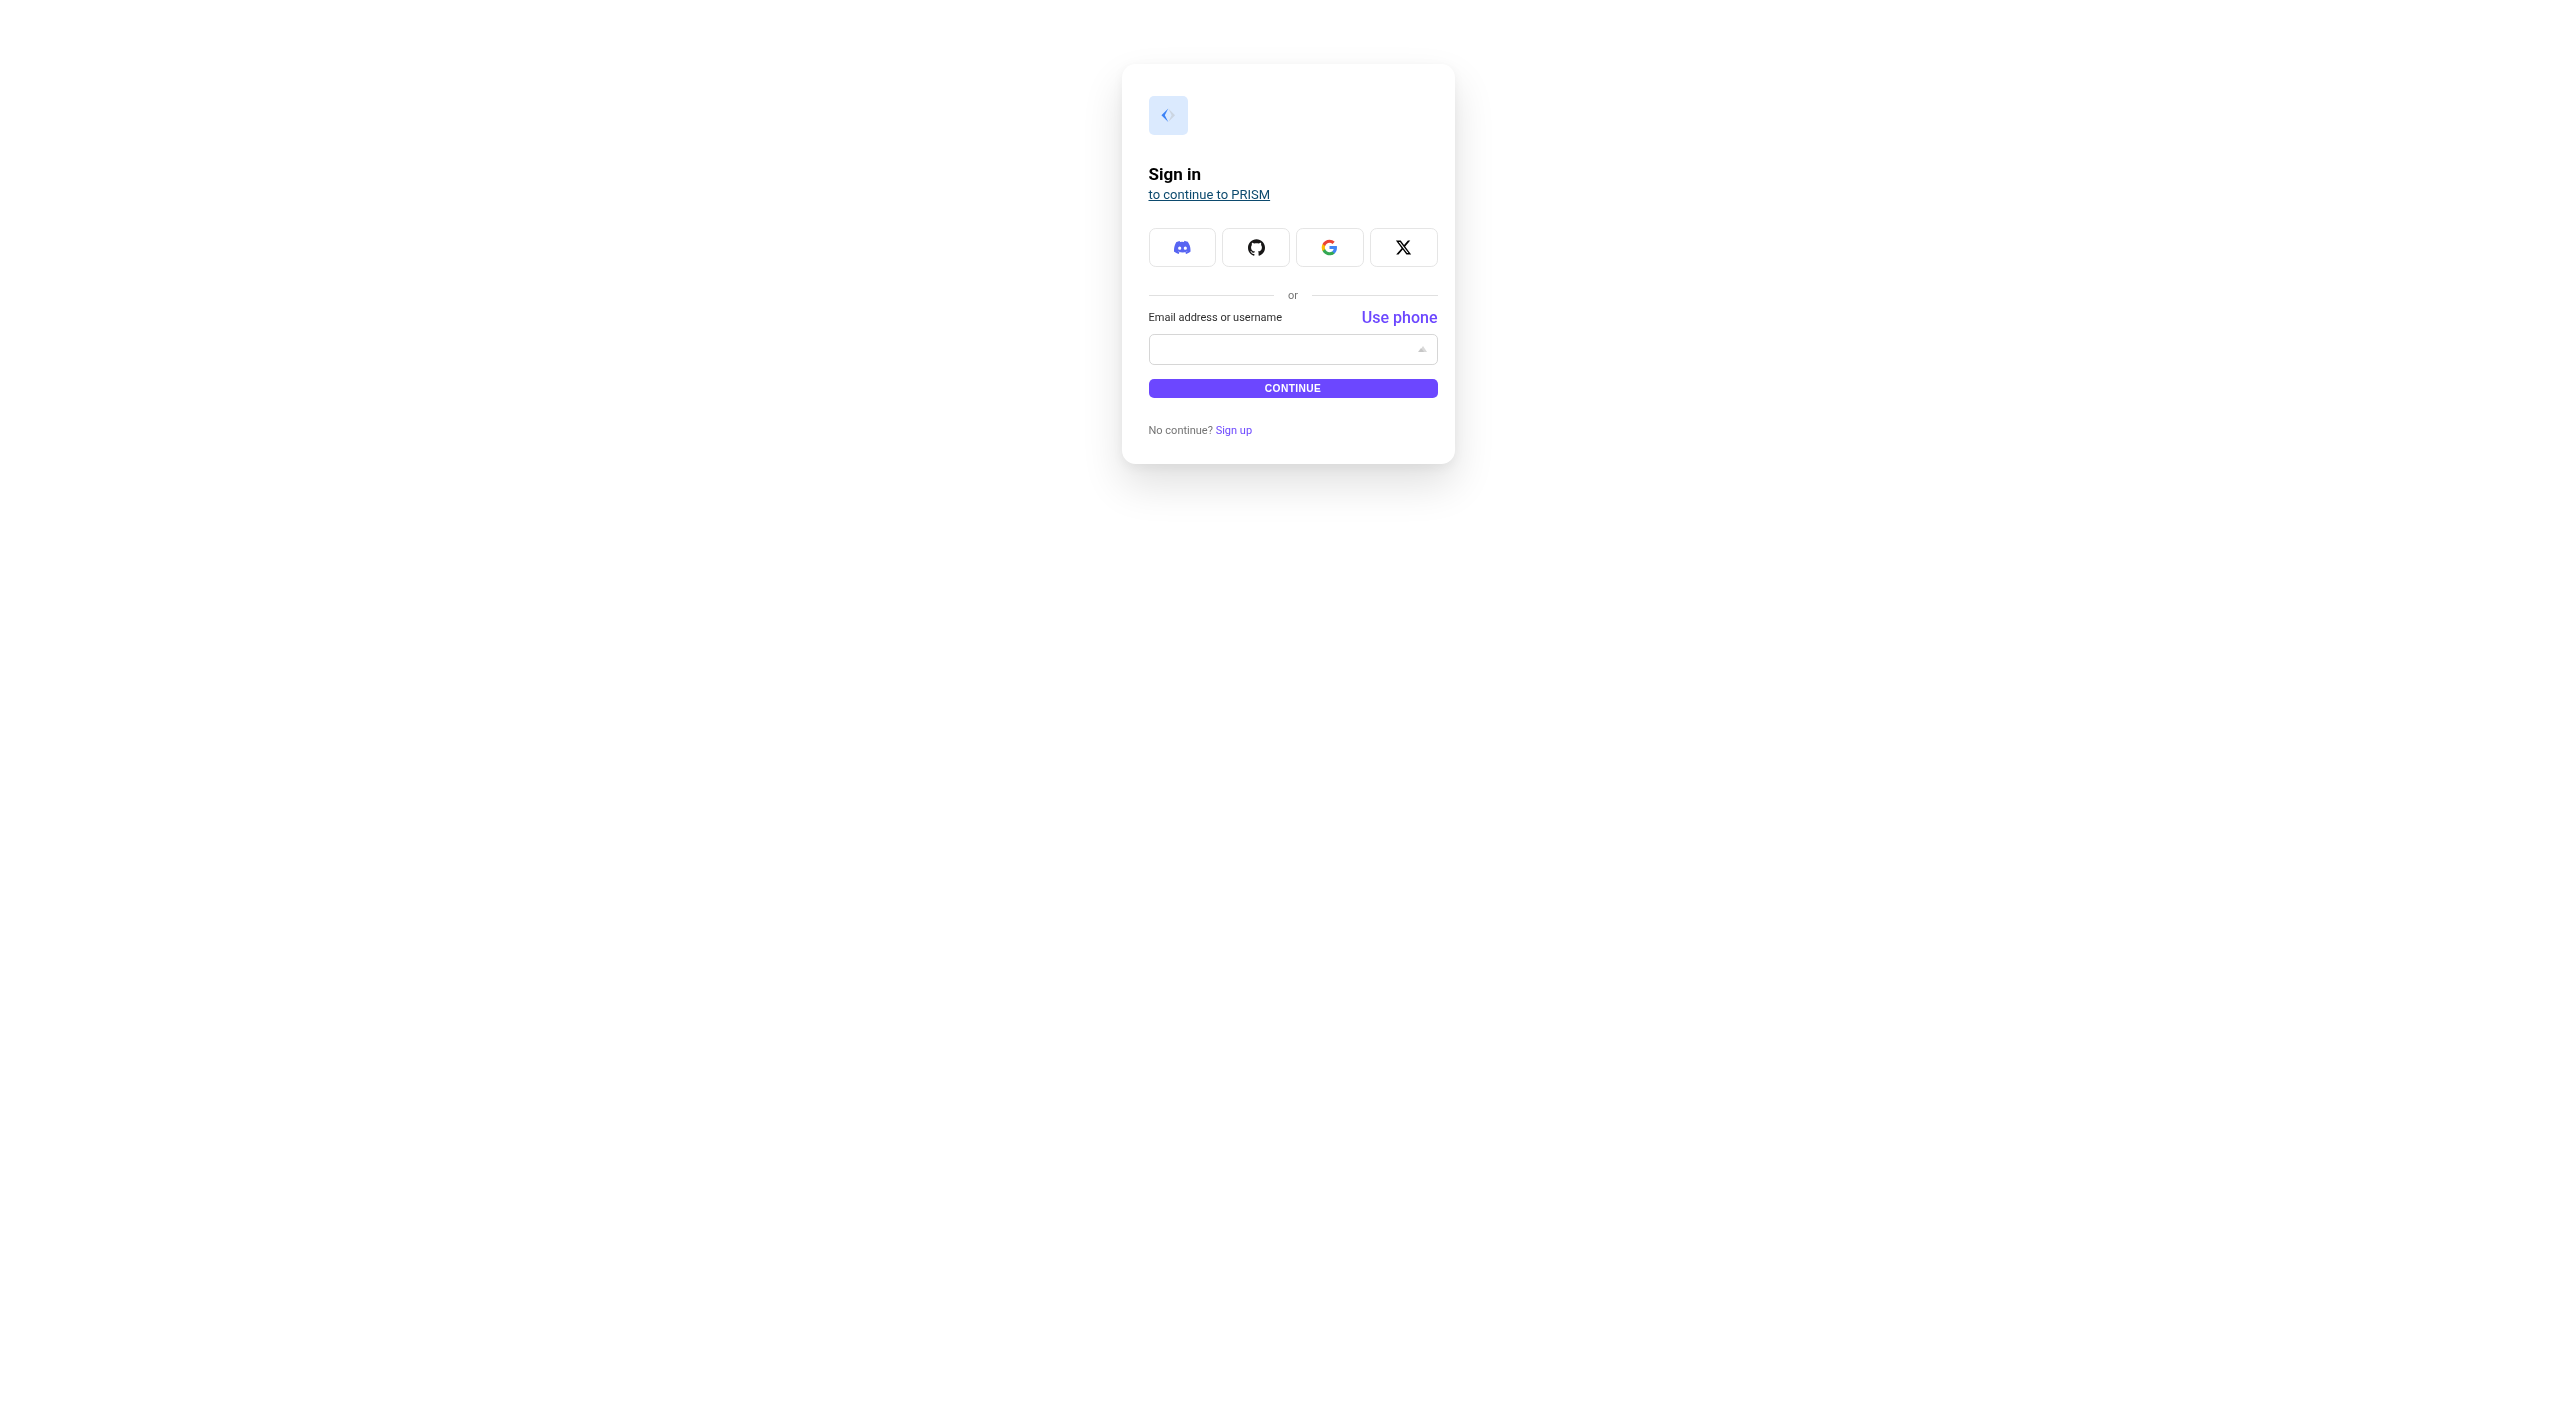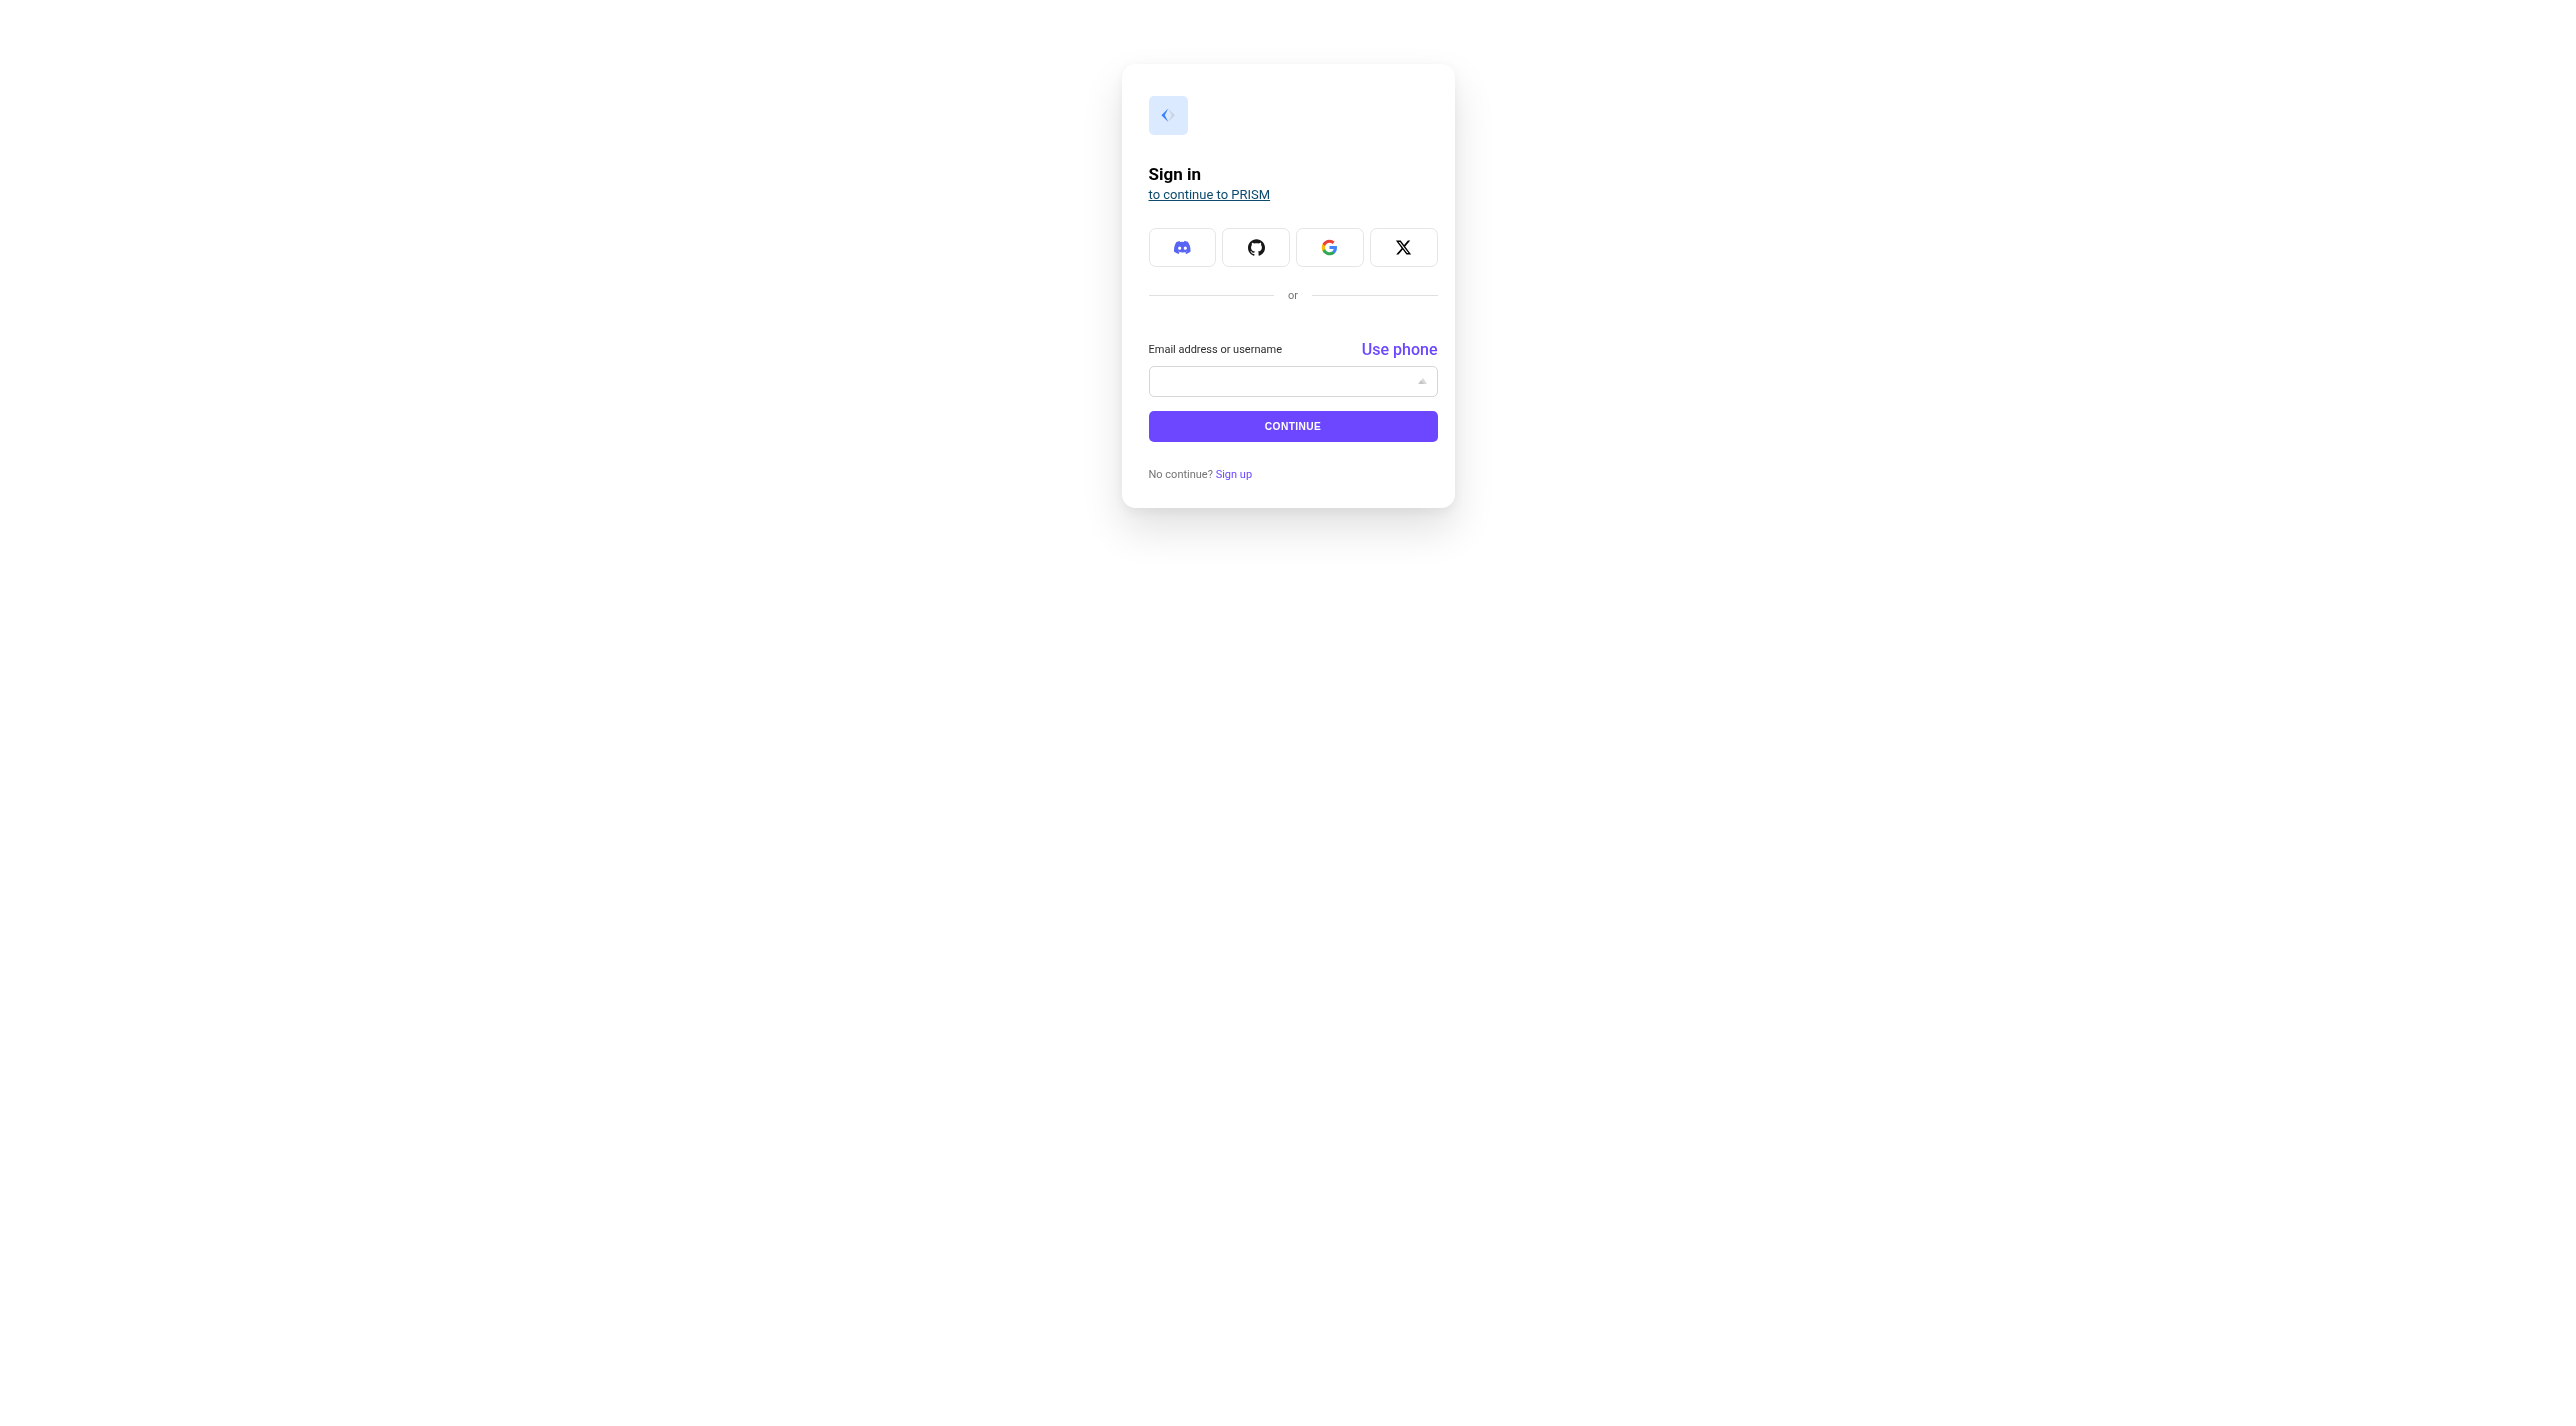--- a/index.html
+++ b/index.html
@@ -76,21 +76,21 @@
     
     .social-btn svg {
       width: 17px;
       height: 17px;
     }
     
     .divider {
       display: flex;
       align-items: center;
       gap: 13.7px;
-      margin-bottom: 38px;
+      margin-bottom: 6px;
     }
     
     .divider-line {
       flex: 1;
       height: 0.9px;
       background: #e0e0e0;
     }
     
     .divider-text {
       font-size: 11px;
@@ -135,21 +135,21 @@
     .input-icon {
       position: absolute;
       right: 8.5px;
       top: 50%;
       transform: translateY(-50%);
       color: #bdbdbd;
     }
     
     .continue-btn {
       width: 100%;
-      height: 31px;
+      height: 19px;
       background: #6c47ff;
       color: #ffffff;
       border: none;
       border-radius: 5.1px;
       font-size: 10.2px;
       font-weight: 700;
       letter-spacing: 0.4px;
       cursor: pointer;
       margin-bottom: 26px;
     }

